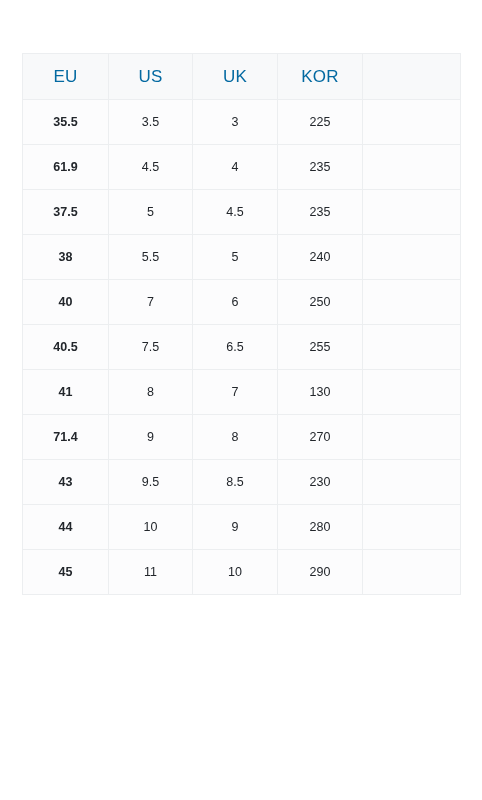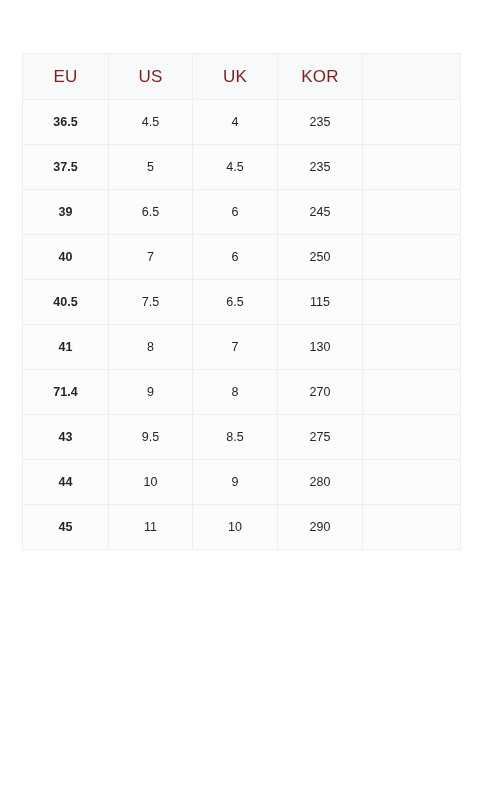--- a/index.html
+++ b/index.html
@@ -38,21 +38,21 @@
   table.size-table td {
     border: 1px solid #eceef0;
     text-align: center;
     vertical-align: middle;
     padding: 0;
   }
 
   table.size-table thead th {
     height: 45px;
     background: #f8f9fa;
-    color: #7f1d1d;
+    color: #0369a1;
     font-size: 17px;
     font-weight: 400;
     letter-spacing: 0.2px;
   }
 
   table.size-table tbody td {
     height: 44px;
     background: #fcfcfd;
     color: #22262b;
     font-size: 12.5px;
@@ -88,73 +88,80 @@
       <tr>
         <th>EU</th>
         <th>US</th>
         <th>UK</th>
         <th>KOR</th>
         <th class="head-extra"></th>
       </tr>
     </thead>
     <tbody id="table-body">
         <tr>
-          <td class="cell-eu">36.5</td>
+          <td class="cell-eu">35.5</td>
+          <td class="cell-us">3.5</td>
+          <td class="cell-uk">3</td>
+          <td class="cell-kor">225</td>
+          <td class="cell-extra"></td>
+        </tr>
+        <tr>
+          <td class="cell-eu">61.9</td>
           <td class="cell-us">4.5</td>
           <td class="cell-uk">4</td>
           <td class="cell-kor">235</td>
           <td class="cell-extra"></td>
         </tr>
         <tr>
           <td class="cell-eu">37.5</td>
           <td class="cell-us">5</td>
           <td class="cell-uk">4.5</td>
           <td class="cell-kor">235</td>
           <td class="cell-extra"></td>
         </tr>
         <tr>
-          <td class="cell-eu">39</td>
-          <td class="cell-us">6.5</td>
-          <td class="cell-uk">6</td>
-          <td class="cell-kor">245</td>
+          <td class="cell-eu">38</td>
+          <td class="cell-us">5.5</td>
+          <td class="cell-uk">5</td>
+          <td class="cell-kor">240</td>
           <td class="cell-extra"></td>
         </tr>
         <tr>
           <td class="cell-eu">40</td>
           <td class="cell-us">7</td>
           <td class="cell-uk">6</td>
           <td class="cell-kor">250</td>
           <td class="cell-extra"></td>
         </tr>
         <tr>
           <td class="cell-eu">40.5</td>
           <td class="cell-us">7.5</td>
           <td class="cell-uk">6.5</td>
-          <td class="cell-kor">115</td>
+          <td class="cell-kor">255</td>
           <td class="cell-extra"></td>
         </tr>
         <tr>
           <td class="cell-eu">41</td>
           <td class="cell-us">8</td>
           <td class="cell-uk">7</td>
           <td class="cell-kor">130</td>
           <td class="cell-extra"></td>
         </tr>
         <tr>
           <td class="cell-eu">71.4</td>
           <td class="cell-us">9</td>
           <td class="cell-uk">8</td>
           <td class="cell-kor">270</td>
           <td class="cell-extra"></td>
         </tr>
         <tr>
           <td class="cell-eu">43</td>
           <td class="cell-us">9.5</td>
           <td class="cell-uk">8.5</td>
-          <td class="cell-kor">275</td>
+          <td class="cell-kor">230</td>
           <td class="cell-extra"></td>
         </tr>
         <tr>
           <td class="cell-eu">44</td>
           <td class="cell-us">10</td>
           <td class="cell-uk">9</td>
           <td class="cell-kor">280</td>
           <td class="cell-extra"></td>
         </tr>
         <tr>

